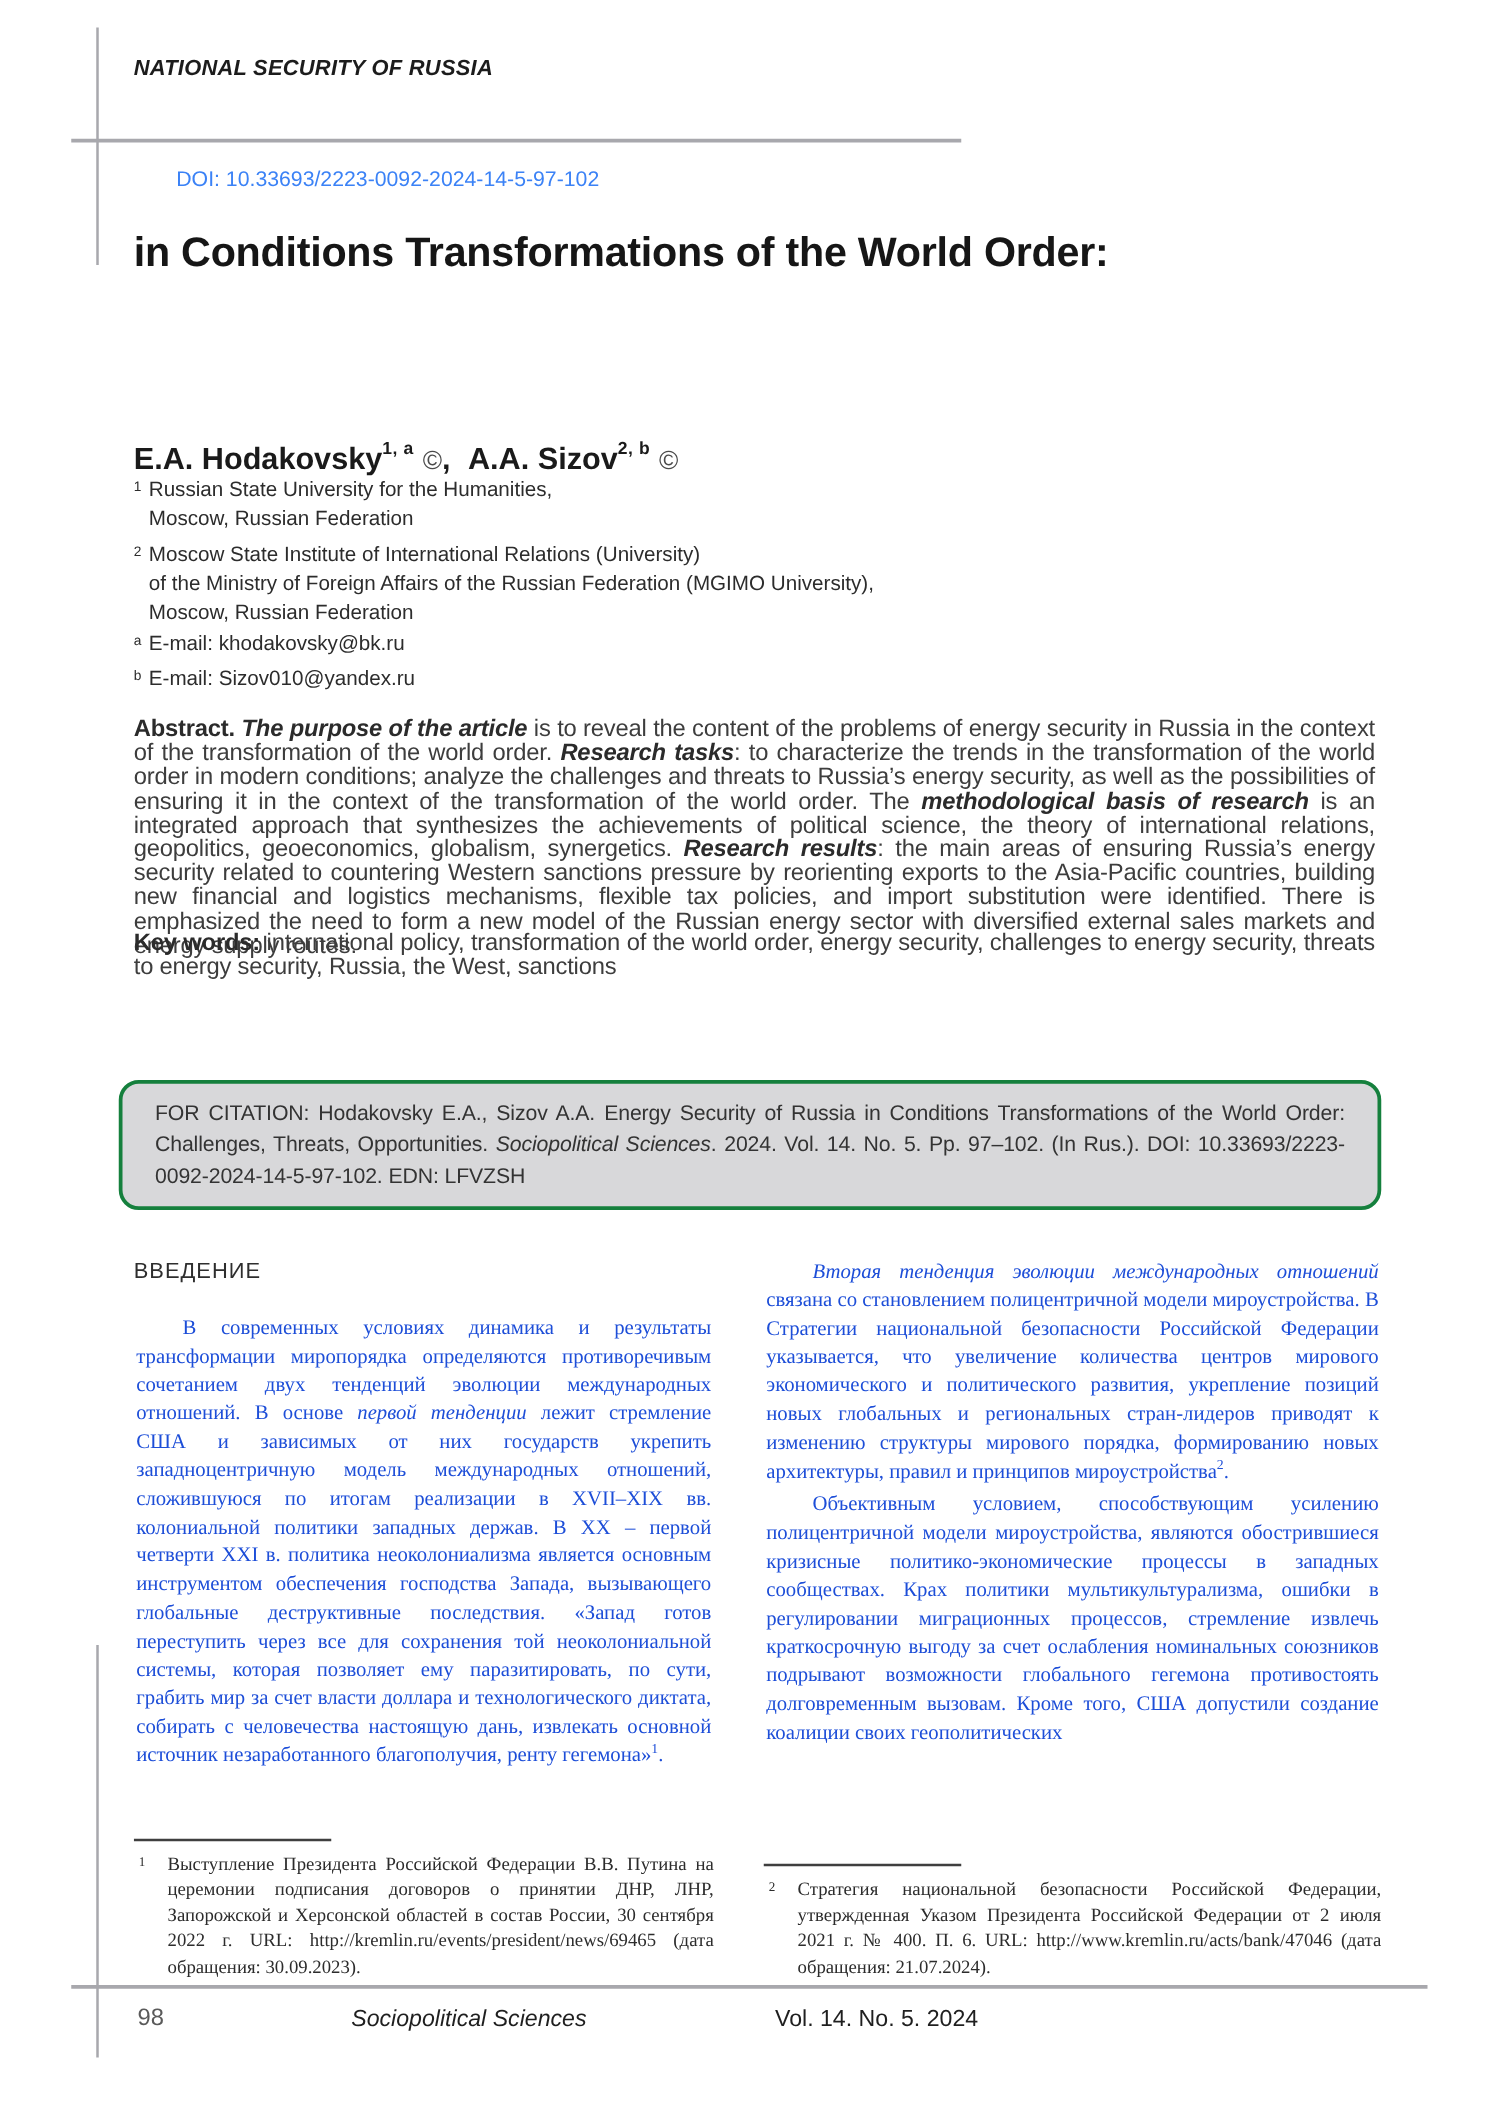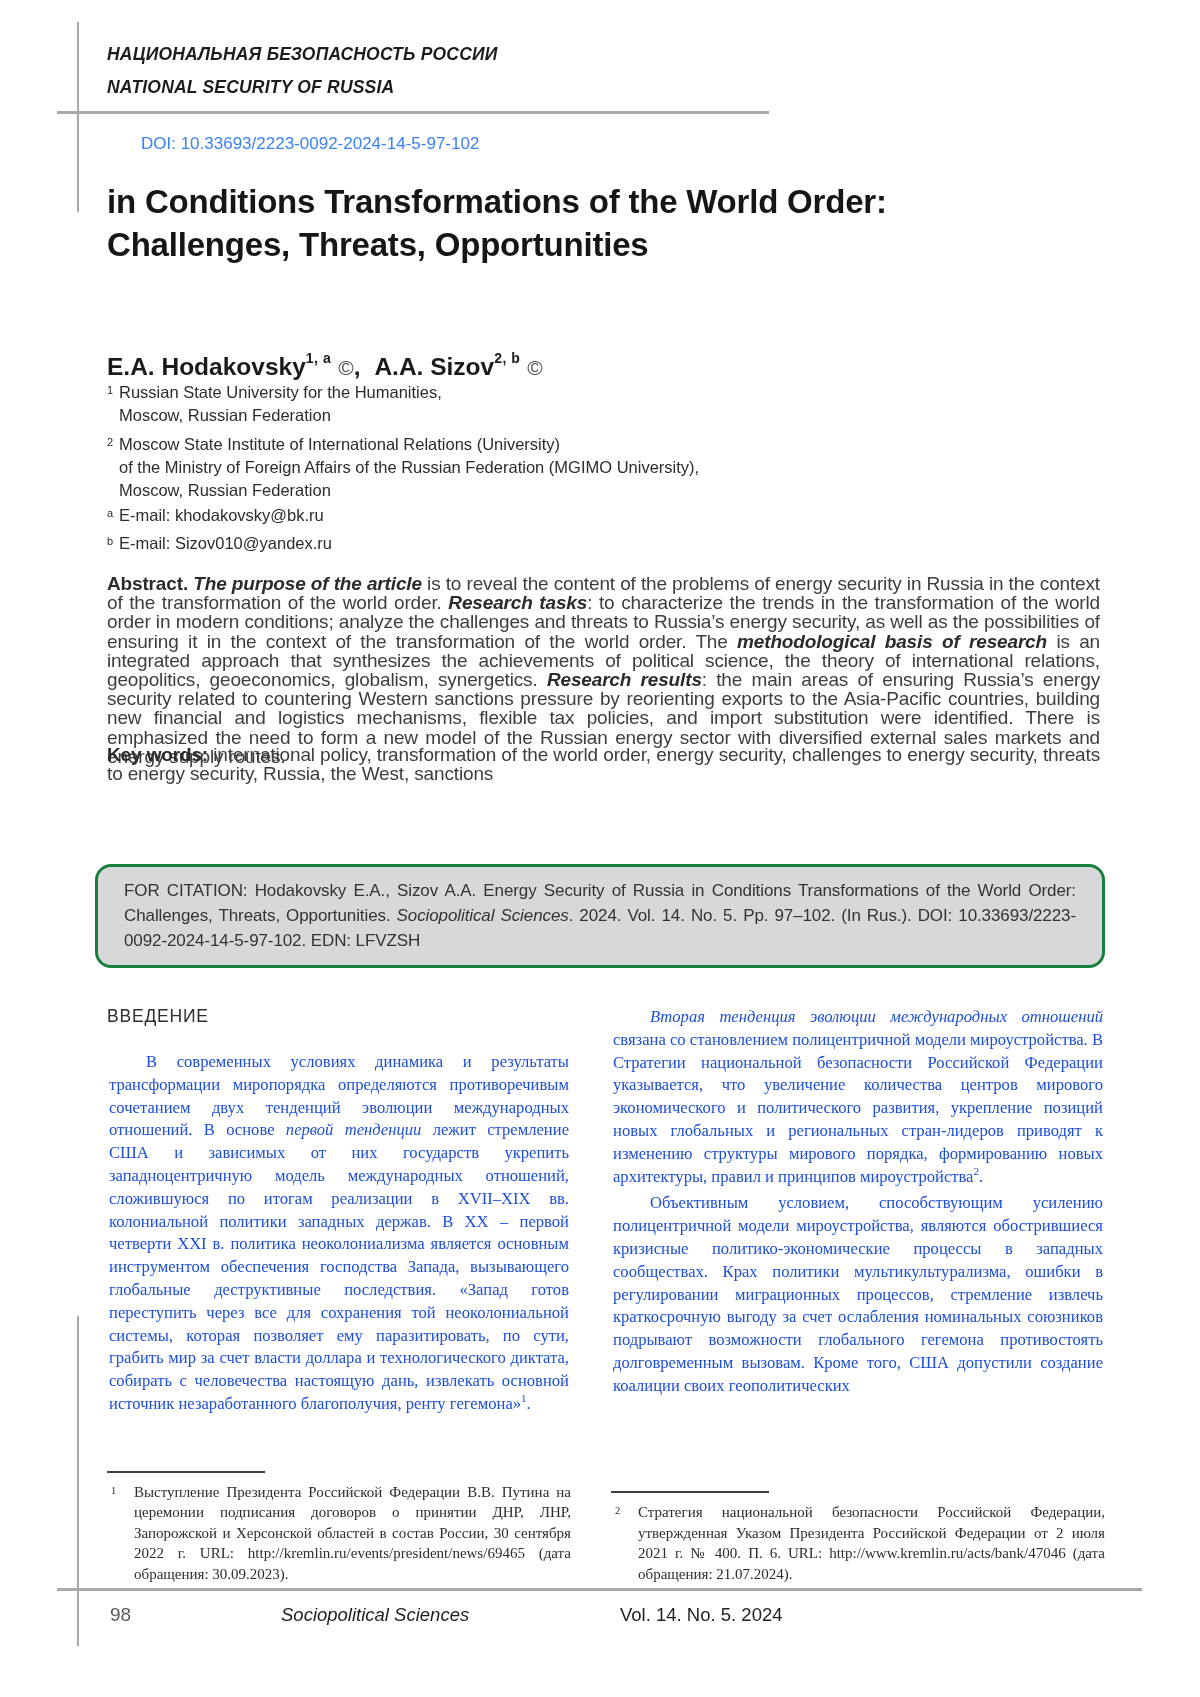--- a/index.html
+++ b/index.html
@@ -72,29 +72,27 @@
 <body>
 
 <div class="page">
 
   <div class="rule rule-v-top"></div>
   <div class="rule rule-h-top"></div>
   <div class="rule rule-h-bottom"></div>
   <div class="rule rule-v-bottom"></div>
 
   <div class="running-head">
-    <div>НАЦИОНАЛЬНАЯ БЕЗОПАСНОСТЬ РОССИИ</div>
     <div>NATIONAL SECURITY OF RUSSIA</div>
   </div>
 
   <div class="doi">DOI: 10.33693/2223-0092-2024-14-5-97-102</div>
 
   <div class="title">
     <div>in Conditions Transformations of the World Order:</div>
-    <div>Challenges, Threats, Opportunities</div>
   </div>
 
   <div class="authors">
     <span>E.A. Hodakovsky</span><span class="asup">1, a</span><span class="copy">©</span><span class="sep">,</span>
     <span>A.A. Sizov</span><span class="asup">2, b</span><span class="copy">©</span>
   </div>
 
   <div class="aff aff1">
     <span class="aff-sup">1</span>
     <div>Russian State University for the Humanities,</div>

